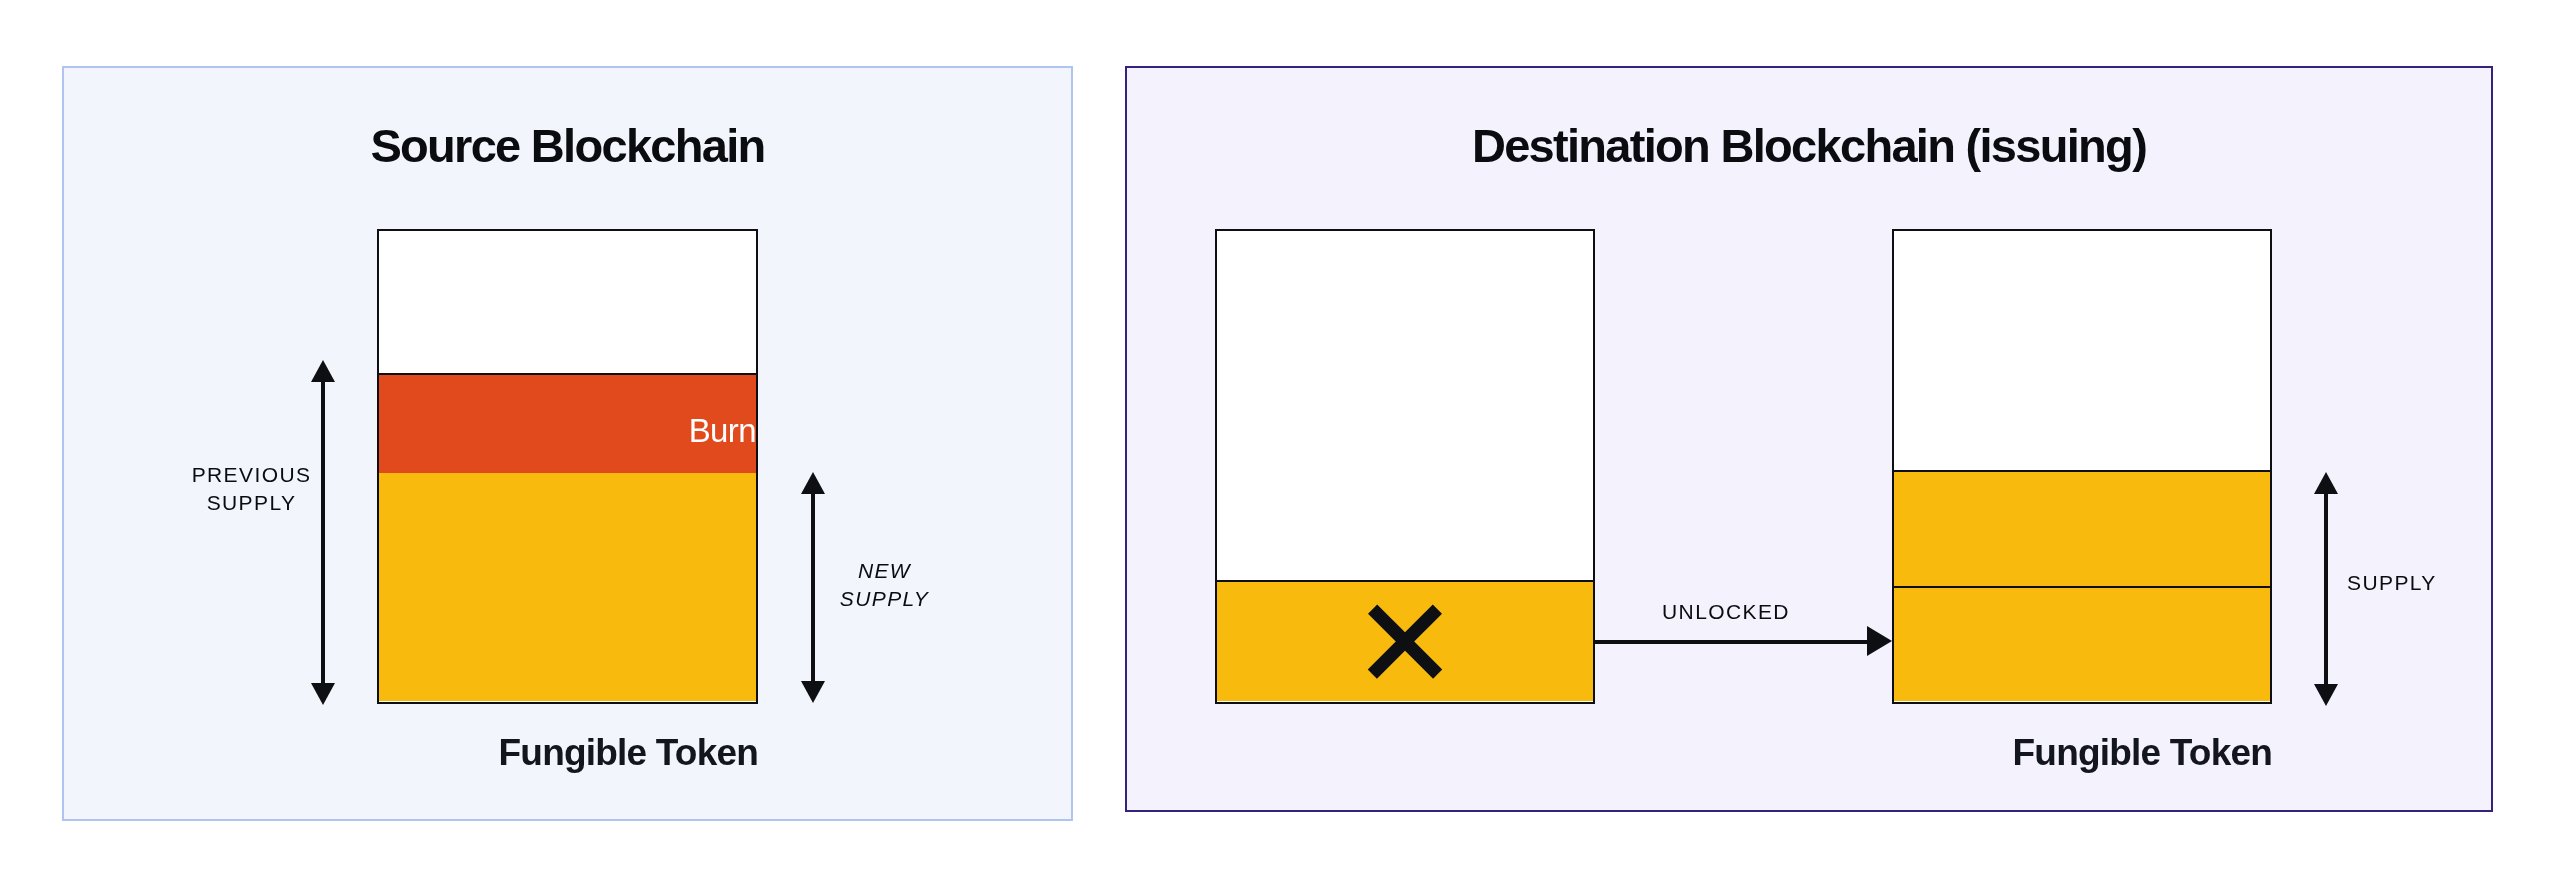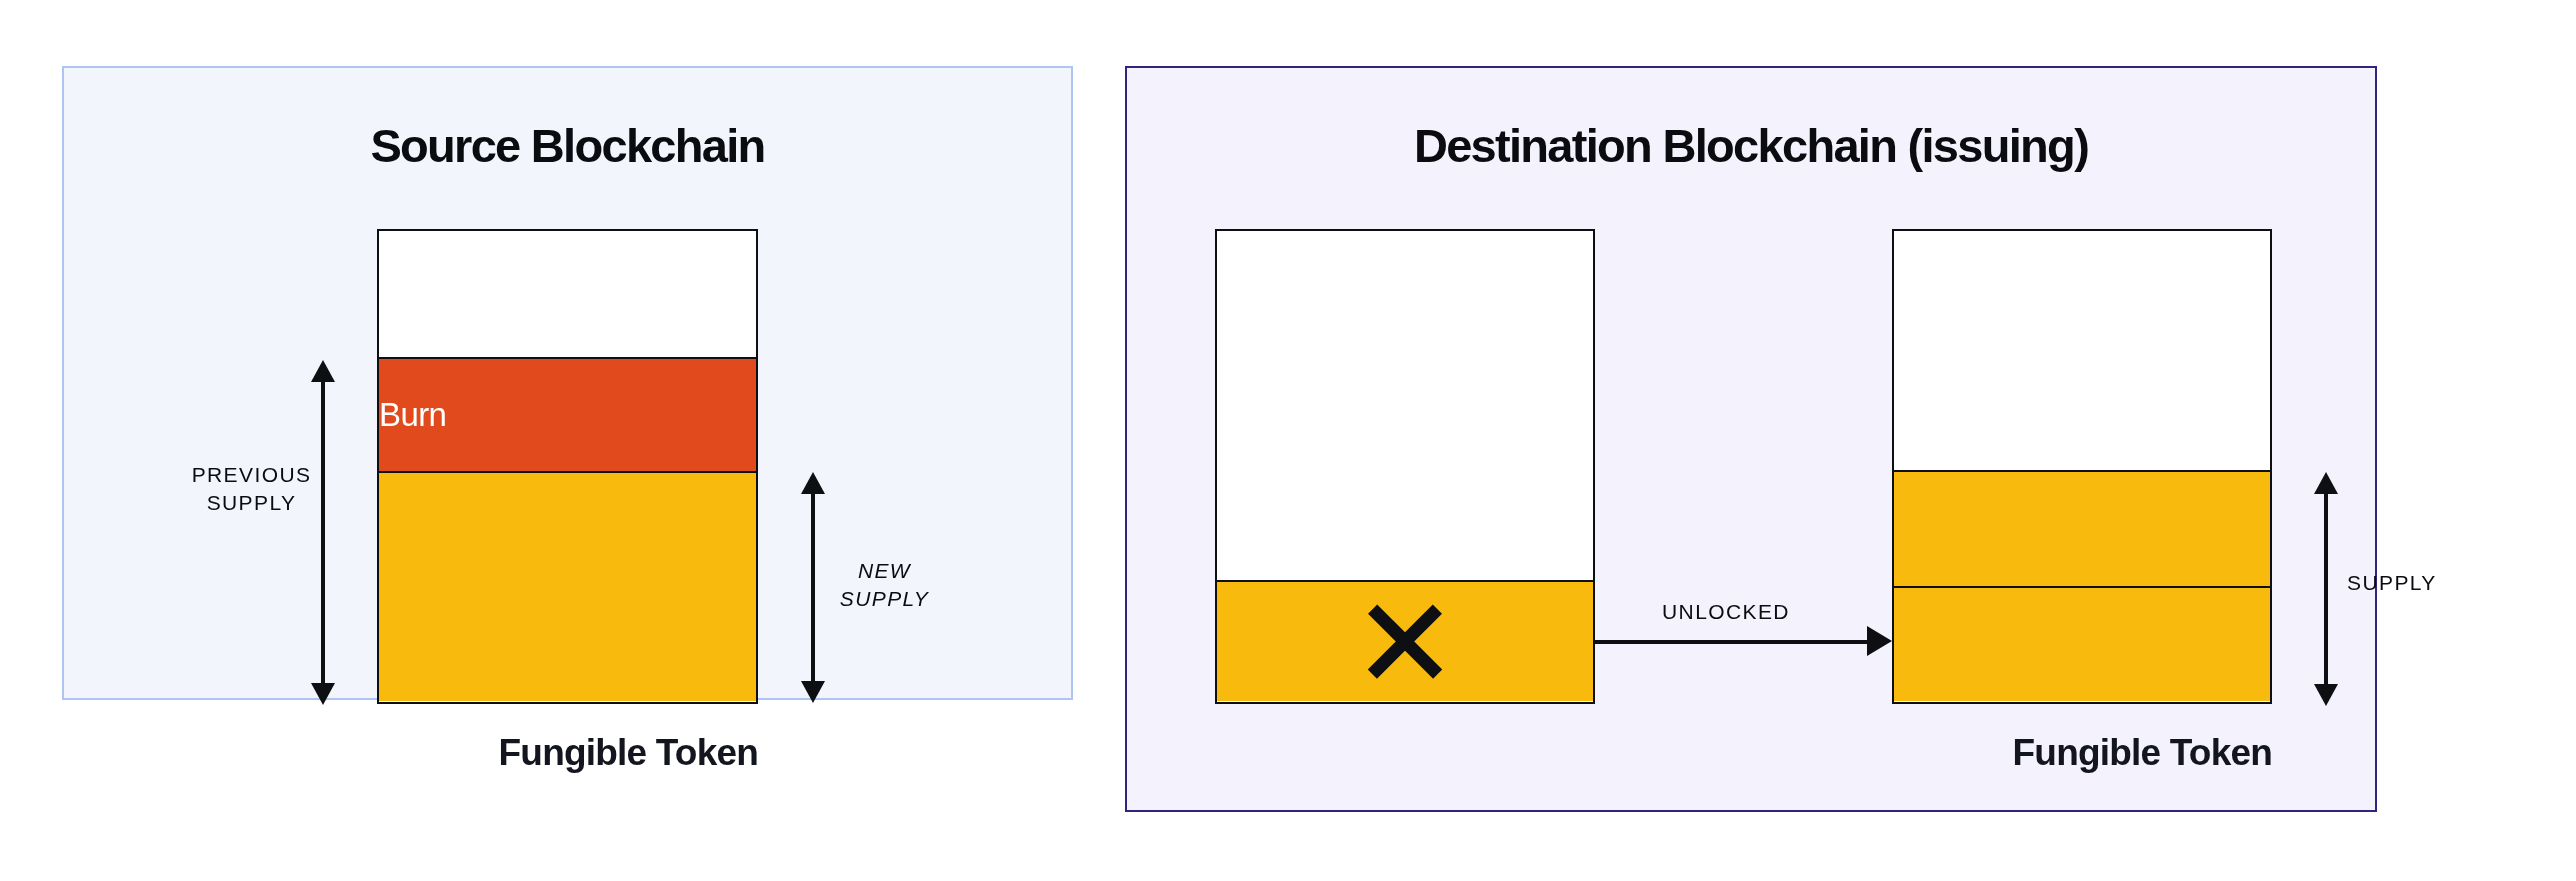--- a/index.html
+++ b/index.html
@@ -8,26 +8,26 @@
     position:relative;
     width:2576px; height:881px;
     font-family:"Liberation Sans","DejaVu Sans",sans-serif;
     color:var(--text-dark,#14161F);
     overflow:hidden;
   }
 
   
   .panel { position:absolute; }
   .panel-source {
-    left:62px; top:66px; width:1011px; height:634px;
+    left:62px; top:66px; width:1011px; height:755px;
     background:var(--source-panel-bg,#F2F5FC);
     border:2.8px solid var(--source-panel-border,#AFC4F1);
   }
   .panel-destination {
-    left:1125px; top:66px; width:1252px; height:746px;
+    left:1125px; top:66px; width:1368px; height:746px;
     background:var(--destination-panel-bg,#F4F2FC);
     border:2.8px solid var(--destination-panel-border,#34227E);
   }
   .panel-title {
     position:absolute; left:0; top:53px; width:100%;
     text-align:center;
     font-size:47px; font-weight:700; letter-spacing:-1.7px; line-height:49px;
     color:var(--title-black,#0B0C10);
     white-space:nowrap;
   }
@@ -37,25 +37,25 @@
     position:absolute; width:381px; height:475px;
     background:#ffffff;
     border:2.2px solid var(--outline-black,#0E0F12);
   }
   .bar-source   { left:313px;  top:161px; }
   .bar-pool     { left:88px;  top:161px; width:380px; }
   .bar-dest     { left:765px; top:161px; width:380px; }
 
   .seg { position:absolute; left:0; width:100%; }
   .seg-burn {
-    top:126px; height:116px;
+    top:142px; height:116px;
     background:var(--burn-orange,#E04A1C);
     border-top:2.2px solid var(--outline-black,#0E0F12);
     border-bottom:2.2px solid var(--outline-black,#0E0F12);
-    display:flex; align-items:center; justify-content:flex-start;
+    display:flex; align-items:center; justify-content:flex-end;
   }
   .seg-src-yellow  { top:242px; height:228px; background:var(--token-yellow,#F7BA0D); }
   .seg-pool-yellow {
     top:349px; height:121px;
     background:var(--token-yellow,#F7BA0D);
     border-top:2.2px solid var(--outline-black,#0E0F12);
     display:flex; align-items:center; justify-content:center;
   }
   .seg-minted {
     top:239px; height:118px;

